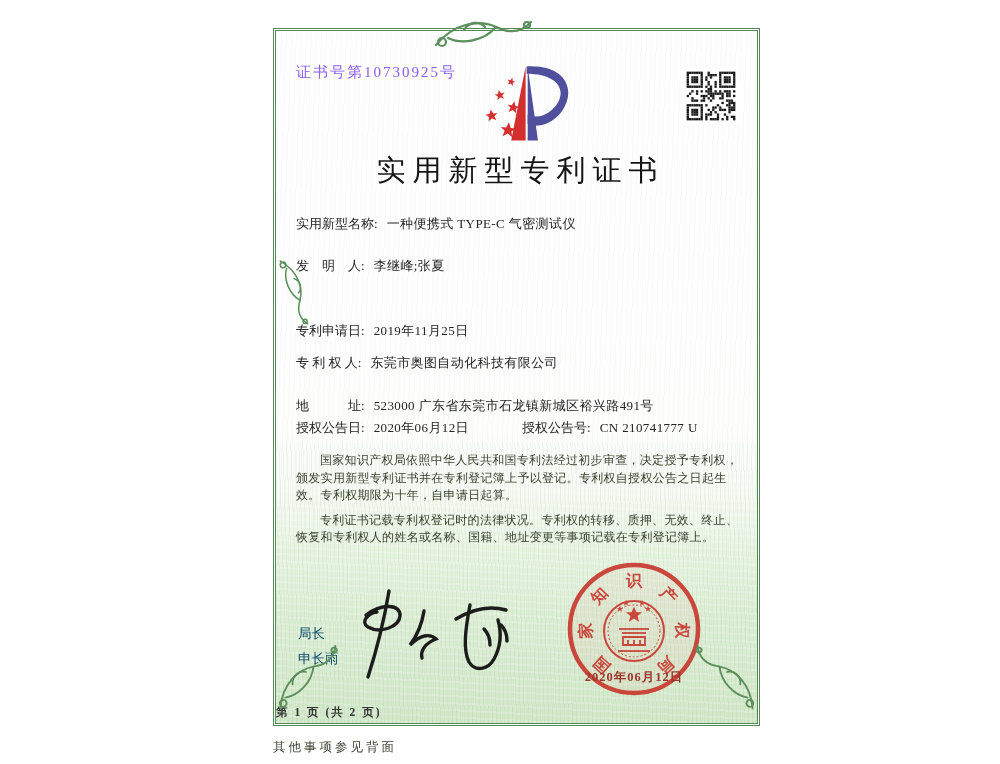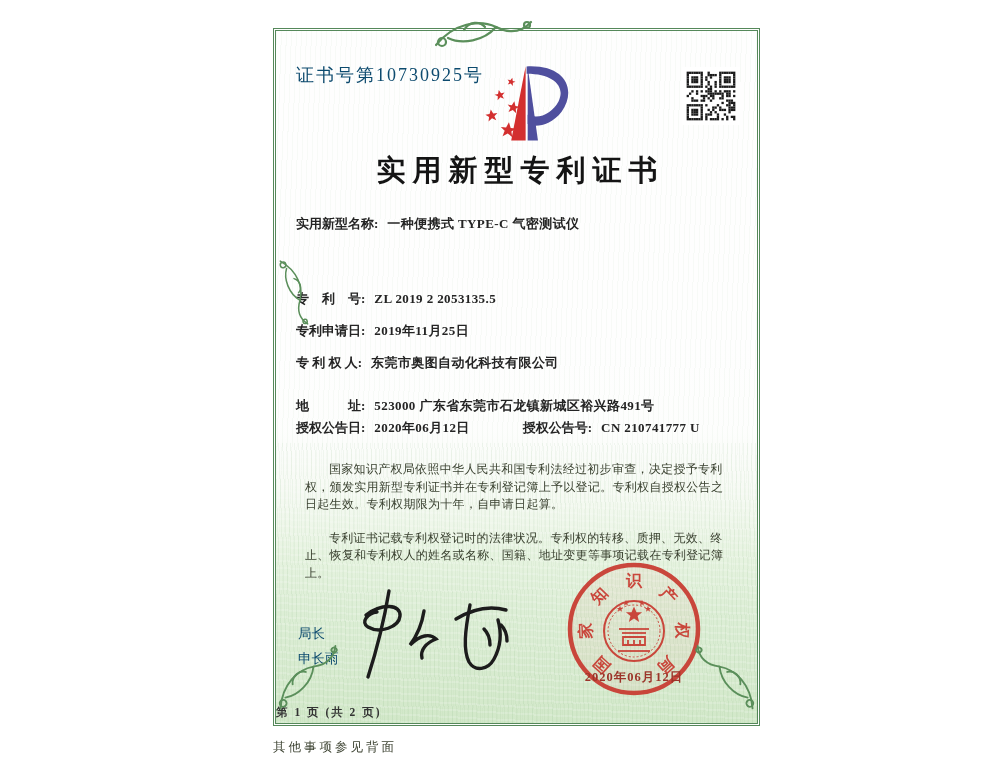--- a/index.html
+++ b/index.html
@@ -20,31 +20,31 @@
         #d2e8c9 0%, #d8ebd0 8%, #ddeed6 16%, rgba(228,242,221,0.9) 24%,
         rgba(240,247,235,0.6) 33%, rgba(250,252,248,0.25) 42%, rgba(255,255,255,0) 55%);
   }
   .cert-bg-lines{
     position:absolute;left:0;right:0;bottom:0;height:280px;z-index:0;pointer-events:none;opacity:.5;
     background:
       repeating-linear-gradient(88deg, rgba(110,165,105,0.16) 0 1px, transparent 1px 4px),
       repeating-linear-gradient(3deg, rgba(255,255,255,0.35) 0 2px, transparent 2px 7px);
   }
   .layer{position:absolute;z-index:2;}
-  .cert-no{left:20px;top:32px;font-size:18px;letter-spacing:2px;color:#0c4a6e;}
+  .cert-no{left:20px;top:32px;font-size:15px;letter-spacing:2px;color:#8b5cf6;}
   .logo{left:192px;top:30px;}
   .qr{left:406px;top:36px;}
-  .title{left:8px;right:0;top:120px;text-align:center;font-size:29px;font-weight:700;
+  .title{left:8px;right:0;top:120px;text-align:center;font-size:29px;font-weight:400;
          letter-spacing:7px;color:#141414;}
-  .row{left:20px;right:14px;height:18px;font-size:13px;white-space:nowrap;font-weight:bold;}
+  .row{left:20px;right:14px;height:18px;font-size:13px;white-space:nowrap;}
   .lbl{display:inline-block;white-space:pre;color:#242424;}
   .val{margin-left:9px;color:#242424;letter-spacing:.4px;}
   .grant-no-pair{margin-left:53px;}
   .paras{left:13px;width:462px;top:414px;font-size:12px;line-height:17.6px;color:#39402f;}
-  .paras p{margin:16px;text-indent:2em;letter-spacing:.3px;}
+  .paras p{margin:7px;text-indent:2em;letter-spacing:.3px;}
   .commissioner{left:22px;top:590px;font-size:13.5px;color:#0c4a6e;line-height:25px;}
   .signature{left:62px;top:552px;}
   .seal{left:288px;top:528px;}
   .seal-date{left:288px;top:638px;width:140px;text-align:center;font-size:12.5px;
              font-weight:700;color:#9c342a;letter-spacing:1px;z-index:3;}
   .page-info{left:0;right:0;top:674px;text-align:left;font-size:11.5px;color:#333;letter-spacing:2px;font-weight:bold;}
   .back-note{position:absolute;left:273px;width:487px;top:739px;
              font-size:12.5px;color:#3a402f;letter-spacing:3px;z-index:2;}
   .flourish{position:absolute;color:#5b8f5b;z-index:3;pointer-events:none;}
   svg text{font-family:"Liberation Serif","DejaVu Serif",serif;}
@@ -307,22 +307,22 @@
       <rect x="17" y="22" width="1" height="1" fill="#1a1a1a"></rect>
       <rect x="19" y="22" width="1" height="1" fill="#1a1a1a"></rect>
       <rect x="22" y="22" width="1" height="1" fill="#1a1a1a"></rect>
     </svg>
 
   <div class="layer title">实用新型专利证书</div>
 
   <div class="layer row" style="top:184px">
     <span class="lbl">实用新型名称:</span><span class="val">一种便携式 TYPE-C 气密测试仪</span>
   </div>
-  <div class="layer row" style="top:259px">
-    <span class="lbl">专　利　号:</span><span class="val">ZL 2019 2 2053135.5</span>
+  <div class="layer row" style="top:226px">
+    <span class="lbl">发　明　人:</span><span class="val">李继峰;张夏</span>
   </div>
   <div class="layer row" style="top:291px">
     <span class="lbl">专利申请日:</span><span class="val">2019年11月25日</span>
   </div>
   <div class="layer row" style="top:323px">
     <span class="lbl">专 利 权 人:</span><span class="val">东莞市奥图自动化科技有限公司</span>
   </div>
   <div class="layer row" style="top:366px">
     <span class="lbl">地　　　址:</span><span class="val">523000 广东省东莞市石龙镇新城区裕兴路491号</span>
   </div>

